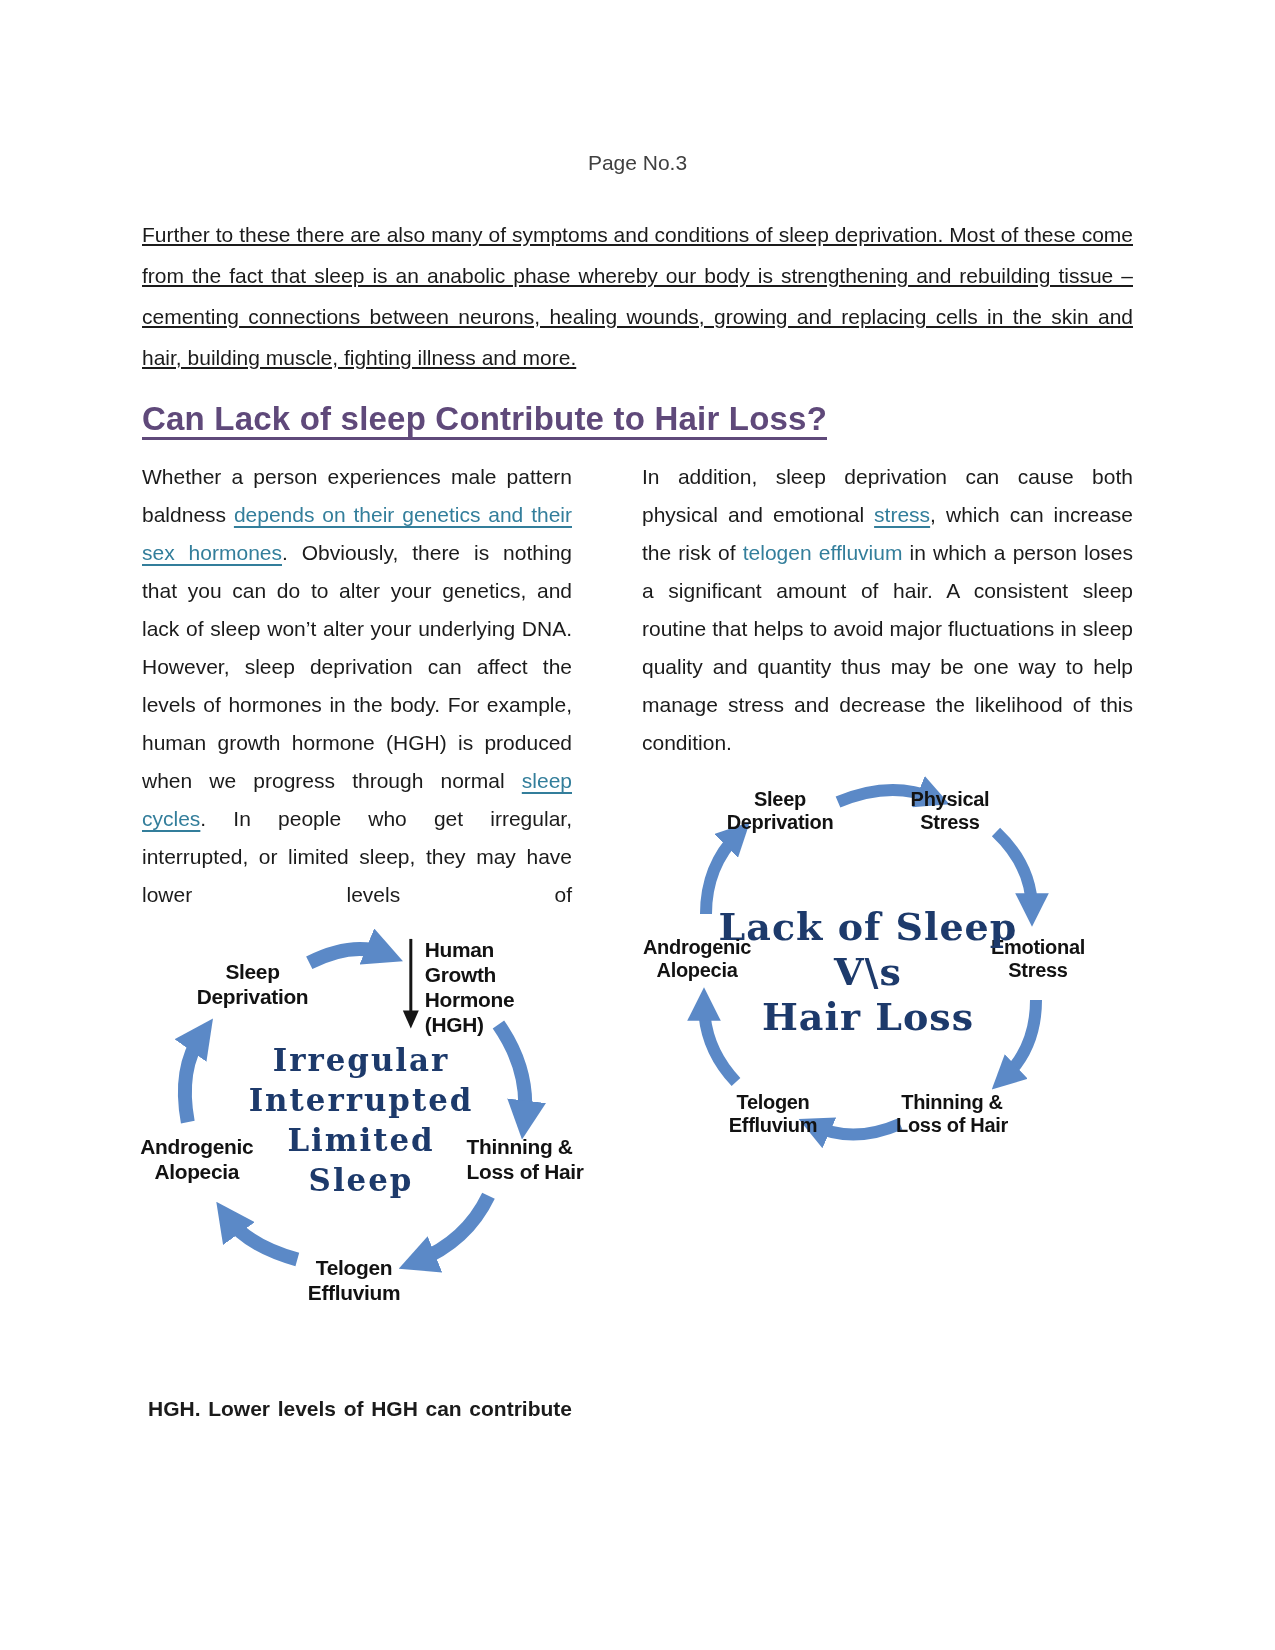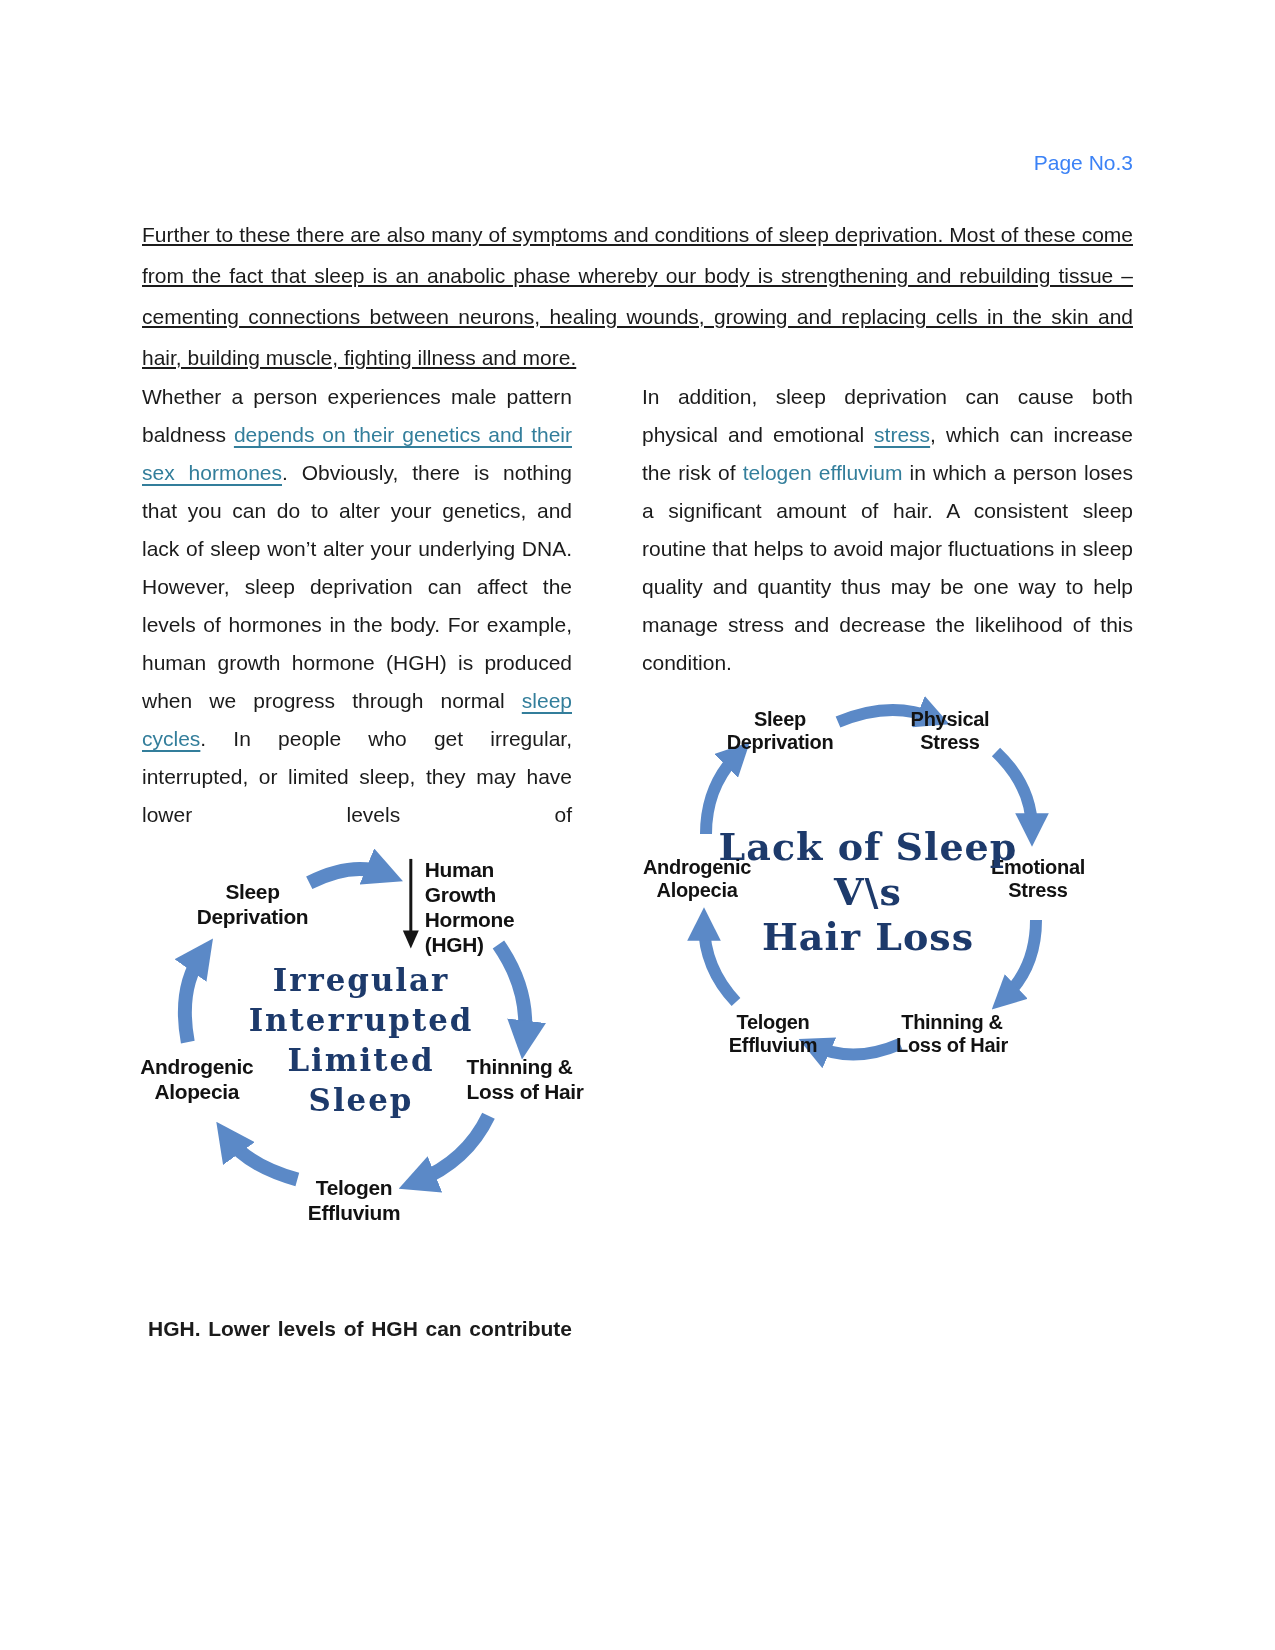--- a/index.html
+++ b/index.html
@@ -7,24 +7,24 @@
     position:relative;
     width:1275px;height:1650px;
     background:#ffffff;
     font-family:"Liberation Sans", sans-serif;
     color:#1b1b1b;
     box-sizing:border-box;
     padding:150px 142px 0 142px;
     overflow:hidden;
   }
   .page-number{
-    text-align:right;
+    text-align:center;
     font-size:21px;
     line-height:26px;
-    color:#3b82f6;
+    color:#404040;
   }
   .intro{
     margin:38px 0 0 0;
     font-size:21px;
     line-height:41px;
     text-align:justify;
     text-decoration:underline;
   }
   h1.doc-heading{
     margin:22px 0 20px 0;
@@ -97,20 +97,21 @@
 </style>
 </head>
 <body>
 
 <div class="page">
 
   <div class="page-number">Page No.3</div>
 
   <p class="intro">Further to these there are also many of symptoms and conditions of sleep deprivation. Most of these come from the fact that sleep is an anabolic phase whereby our body is strengthening and rebuilding tissue – cementing connections between neurons, healing wounds, growing and replacing cells in the skin and hair, building muscle, fighting illness and more.</p>
 
+  <h1 class="doc-heading">Can Lack of sleep Contribute to Hair Loss?</h1>
 
   <div class="columns">
 
     <div class="col-left">
       <p class="col-para stretch-last"><span>Whether a person experiences male pattern baldness </span><span class="doc-link">depends on their genetics and their sex hormones</span><span>. Obviously, there is nothing that you can do to alter your genetics, and lack of sleep won’t alter your underlying DNA. However, sleep deprivation can affect the levels of hormones in the body. For example, human growth hormone (HGH) is produced when we progress through normal </span><span class="doc-link">sleep cycles</span><span>. In people who get irregular, interrupted, or limited sleep, they may have lower levels of</span></p>
 
       <svg class="diagram diagram-left" viewBox="0 0 460 450" xmlns="http://www.w3.org/2000/svg">
         <defs>
           <marker id="ahL" viewBox="0 0 10 10" refX="5" refY="5" markerWidth="2.8" markerHeight="2.8" orient="auto">
             <path class="arrow-head" d="M0,0 L10,5 L0,10 z"></path>

